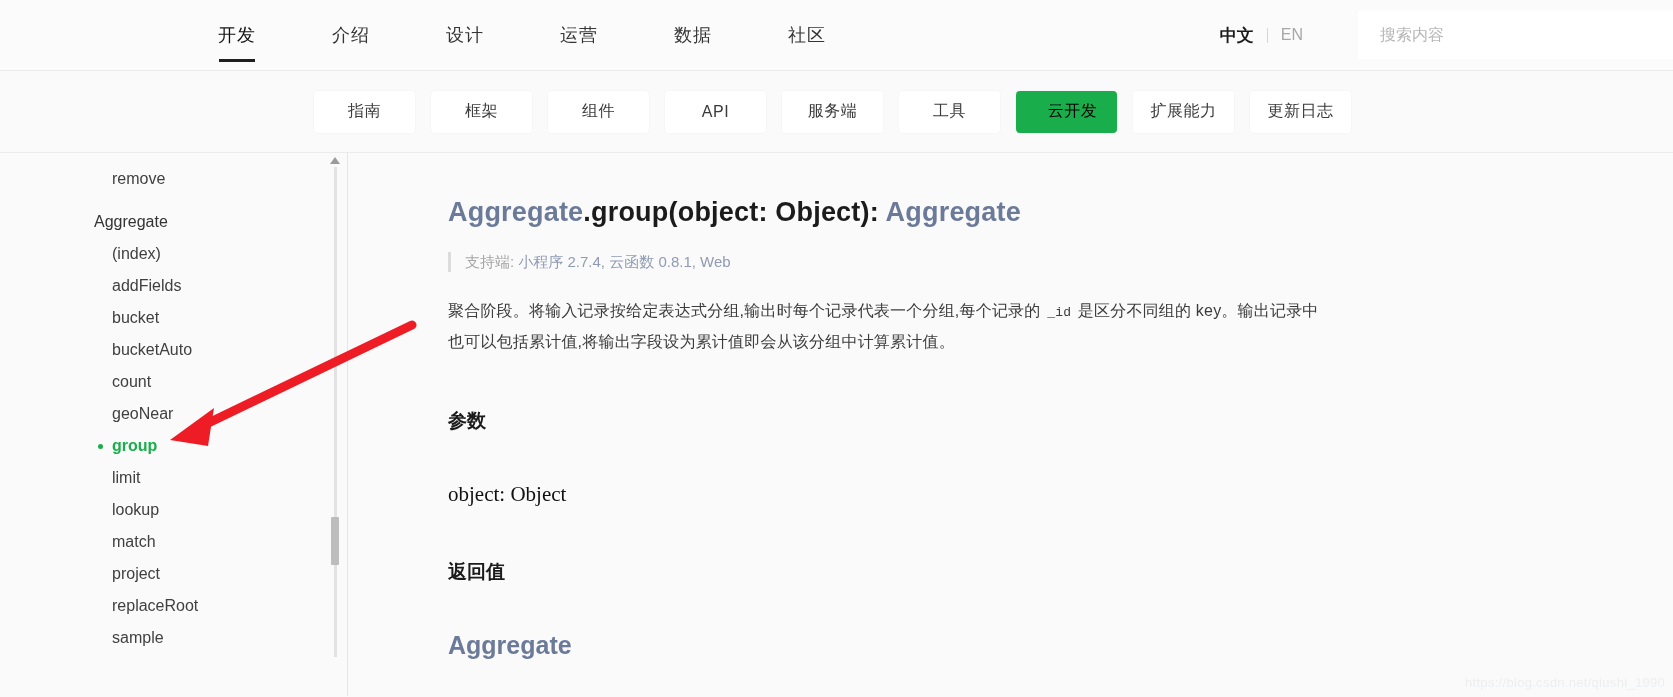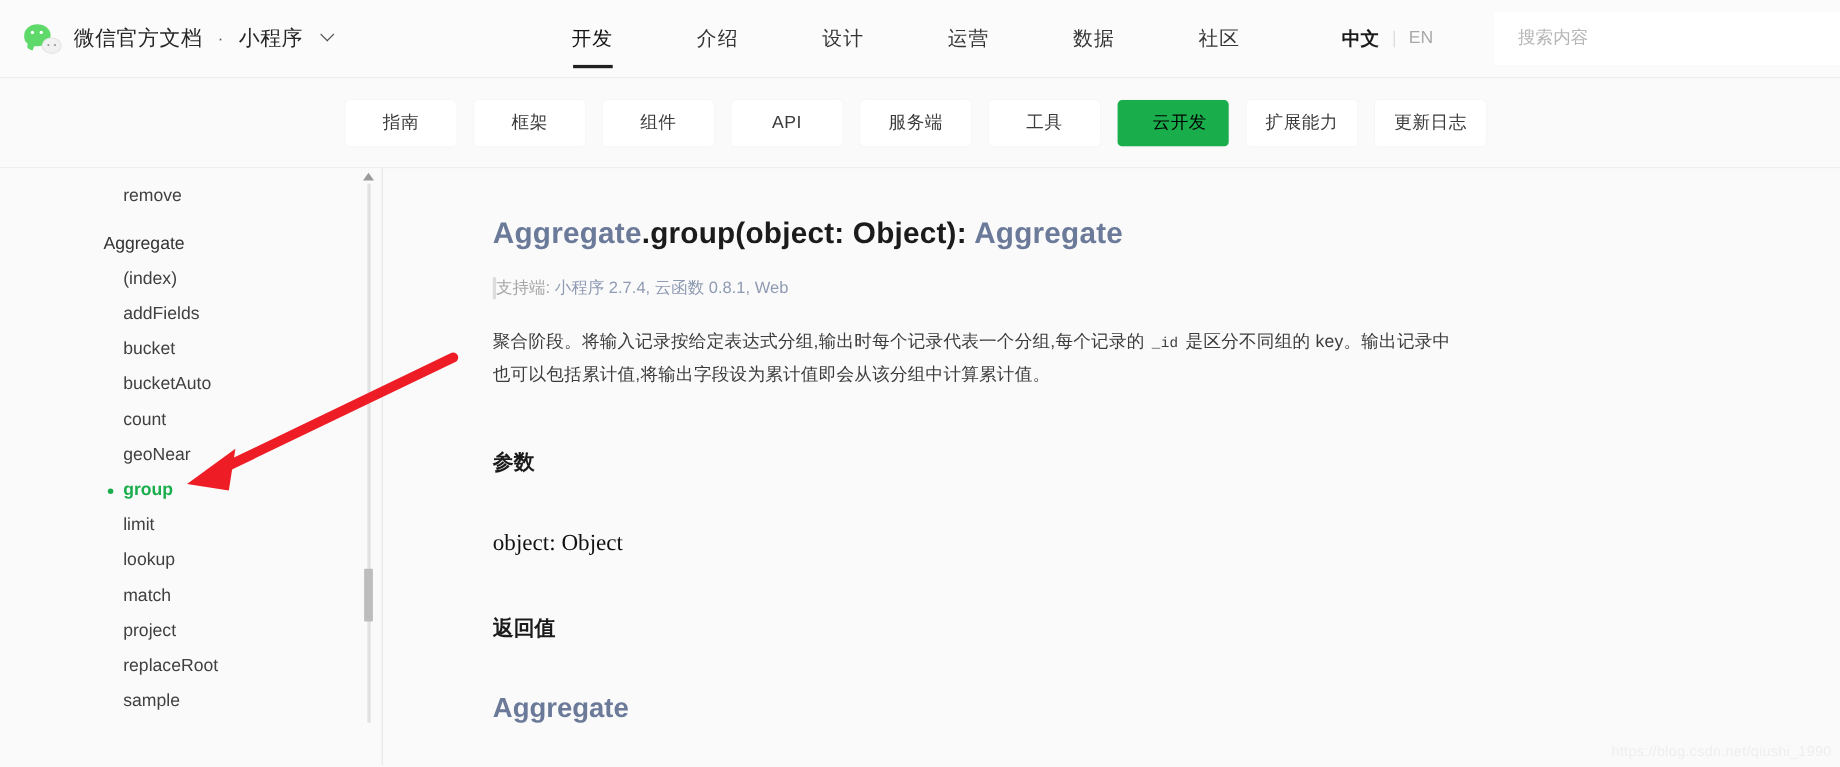--- a/index.html
+++ b/index.html
@@ -264,20 +264,21 @@
     font-weight: bold;
     letter-spacing: .2px;
     margin-bottom: 24px;
     font-family: "Liberation Sans", "DejaVu Sans", sans-serif;
   }
   h1.api-title .cls { color: #6b7a99; }
   h1.api-title .sig { color: #1b1b1b; }
 
   .support {
     border-left: 3px solid #dcdcdc;
+    padding-left: 14px;
     font-size: 15px;
     color: #a7a7a7;
     margin-bottom: 24px;
     line-height: 20px;
   }
   .support .ver { color: #8f9bb3; }
 
   p.desc {
     font-size: 16px;
     color: #3c3c3c;
@@ -329,36 +330,20 @@
     color: #eceef0;
     letter-spacing: .3px;
     user-select: none;
   }
 </style>
 </head>
 <body>
 
 <div class="topbar">
 
-  <div class="brand">
-    <div class="wechat-logo">
-      <div class="big">
-          <span class="e1"></span>
-          <span class="e2"></span>
-        </div>
-      <div class="small">
-          <span class="s1"></span>
-          <span class="s2"></span>
-        </div>
-    </div>
-    <span class="brand-title">微信官方文档</span>
-    <span class="brand-dot">·</span>
-    <span class="brand-sub">小程序</span>
-    <span class="caret"></span>
-  </div>
 
   <nav class="mainnav">
     <a href="#" class="active">开发</a>
     <a href="#">介绍</a>
     <a href="#">设计</a>
     <a href="#">运营</a>
     <a href="#">数据</a>
     <a href="#">社区</a>
   </nav>
 

